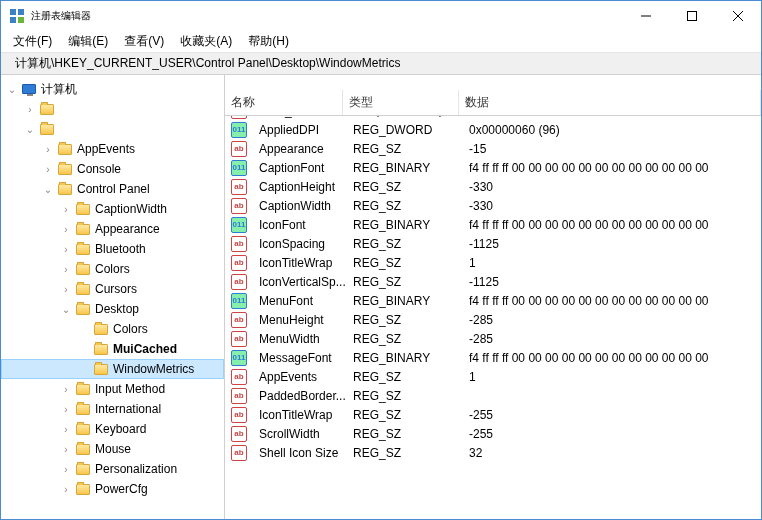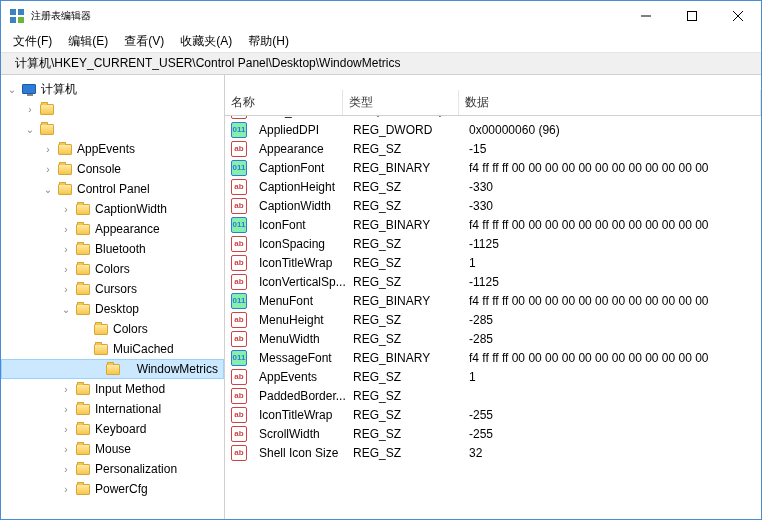--- a/index.html
+++ b/index.html
@@ -168,28 +168,28 @@
         </span>
         <span class="tlabel">Desktop</span>
       </div>
       <div class="tnode" style="padding-left: 76px;">
         <span class="twist blank">›</span>
         <span class="ticon">
           <span class="folder"></span>
         </span>
         <span class="tlabel">Colors</span>
       </div>
-      <div class="tnode" style="padding-left: 76px;">
+      <div class="tnode" style="padding-left: 76px; font-weight: bold;">
         <span class="twist blank">›</span>
         <span class="ticon">
           <span class="folder"></span>
         </span>
         <span class="tlabel">MuiCached</span>
       </div>
-      <div class="tnode selected" style="padding-left: 76px; justify-content: space-between;">
+      <div class="tnode selected" style="padding-left: 76px;">
         <span class="twist blank">›</span>
         <span class="ticon">
           <span class="folder"></span>
         </span>
         <span class="tlabel">WindowMetrics</span>
       </div>
       <div class="tnode" style="padding-left: 58px;">
         <span class="twist">›</span>
         <span class="ticon">
           <span class="folder"></span>

